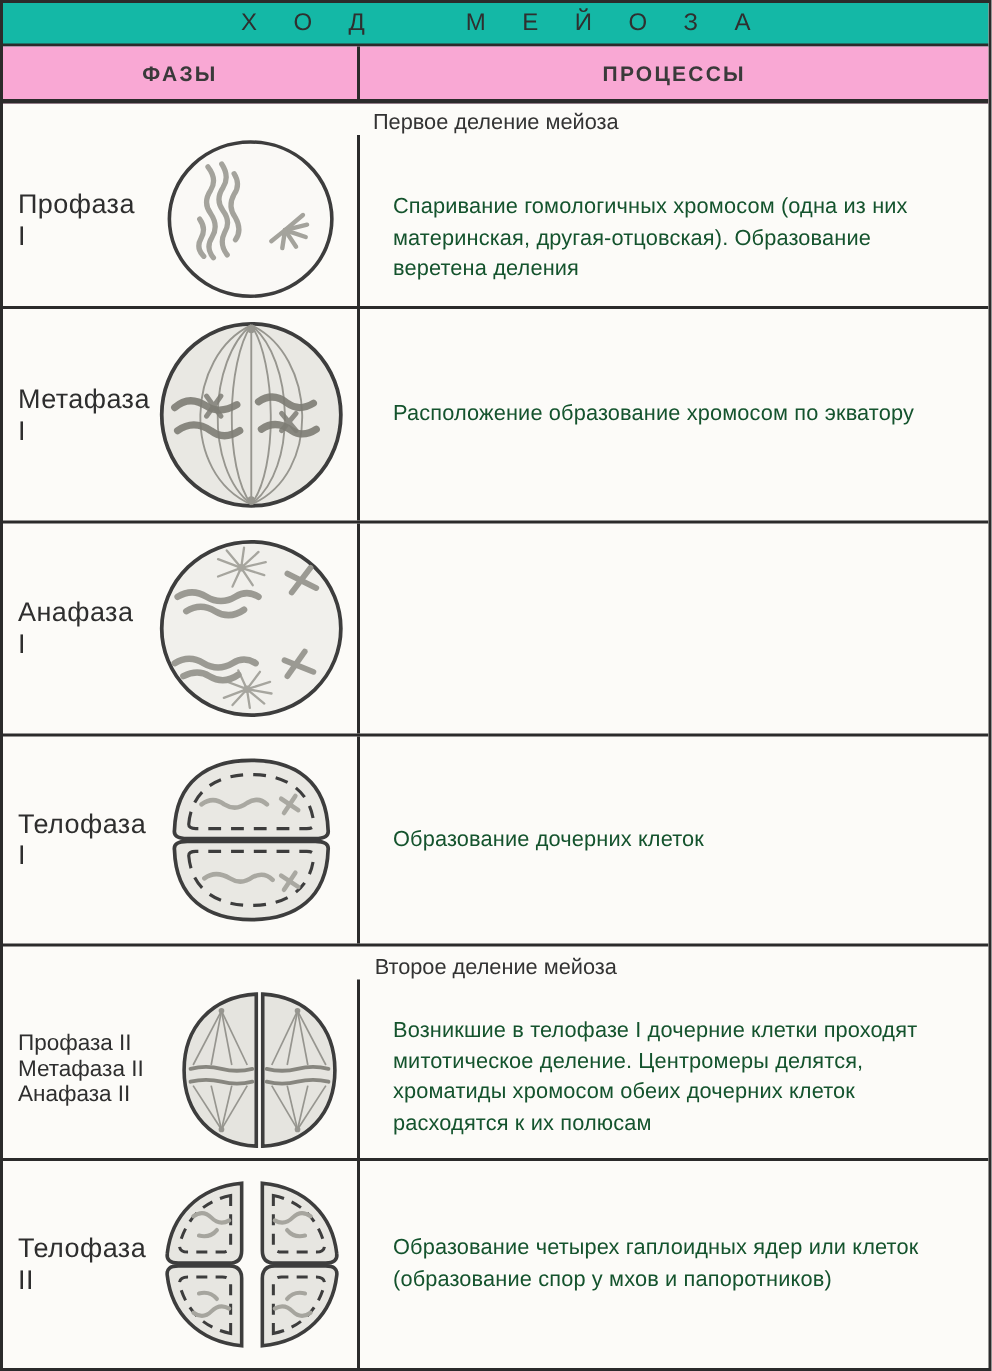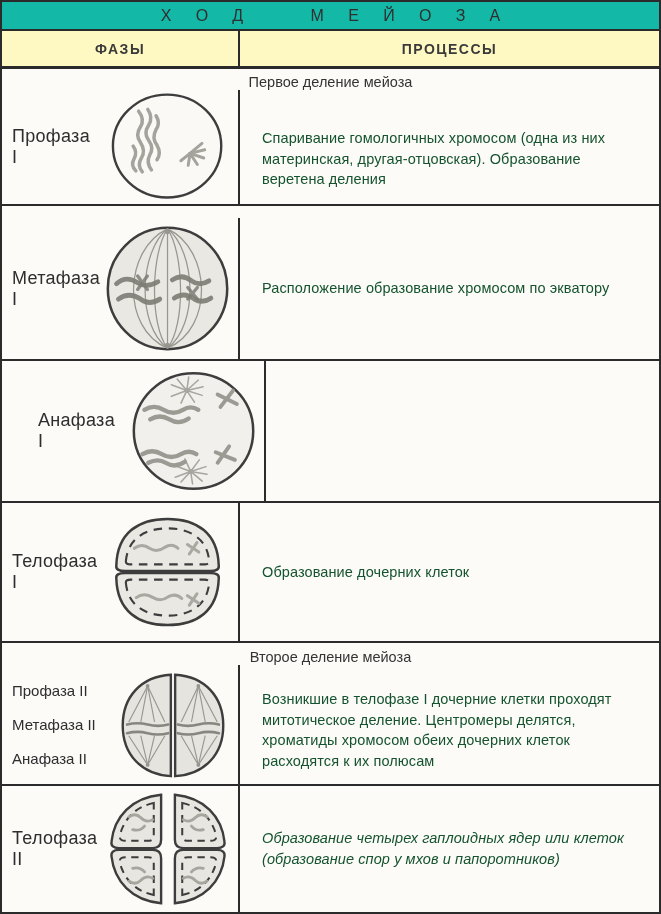--- a/index.html
+++ b/index.html
@@ -11,21 +11,21 @@
     color:#2e2e2e;overflow:hidden;
     display:flex;flex-direction:column;
   }
   .title-band{
     height:29px;flex:0 0 29px;background:#14b8a6;border-bottom:2px solid #2b2b2b;
     display:flex;align-items:center;justify-content:center;
     font-size:16px;letter-spacing:0.62em;color:#2f2f2f;white-space:pre;
     padding-left:0.62em;
   }
   .header-band{
-    height:38px;flex:0 0 38px;background:#fef9c3;border-bottom:3px solid #2b2b2b;
+    height:38px;flex:0 0 38px;background:#f9a8d4;border-bottom:3px solid #2b2b2b;
     display:flex;align-items:stretch;
   }
   .header-cell{
     display:flex;align-items:center;justify-content:center;
     font-size:14px;font-weight:bold;letter-spacing:1.5px;color:#3a3a3a;
   }
   .header-cell.phases{width:238px;border-right:2px solid #2b2b2b;}
   .header-cell.processes{flex:1;}
   .section-band{
     flex:0 0 auto;display:flex;align-items:flex-end;justify-content:center;
@@ -37,32 +37,32 @@
   .trow:last-child{border-bottom:none;}
   .phase-cell{
     width:238px;flex:0 0 238px;border-right:2px solid #2b2b2b;
     display:flex;align-items:center;position:relative;
   }
   .phase-label{
     font-size:18px;color:#2e2e2e;padding-left:10px;width:96px;flex:0 0 96px;
     letter-spacing:0.3px;
   }
   .phase-label-stack{
-    display:flex;flex-direction:column;gap:17px;
+    display:flex;flex-direction:column;
     font-size:15px;color:#2e2e2e;padding-left:10px;width:106px;flex:0 0 106px;
   }
   .drawing-box{flex:1;display:flex;align-items:center;justify-content:center;}
   .process-cell{
     flex:1;display:flex;align-items:center;
     font-size:14.5px;line-height:1.42;color:#14532d;
     padding:8px 30px 8px 22px;letter-spacing:0.1px;
   }
   .row-prophase1 .process-cell{align-items:flex-start;padding-top:38px;}
   .row-div2 .process-cell{align-items:flex-start;padding-top:24px;padding-right:14px;}
-  .row-telophase2 .process-cell{padding-right:18px;font-style:italic;}
+  .row-telophase2 .process-cell{padding-right:18px;}
   svg{display:block;}
 </style>
 </head>
 <body>
 
 <div class="page">
 
   <div class="title-band">Х О Д    М Е Й О З А</div>
 
   <div class="header-band">
@@ -91,21 +91,21 @@
             <path d="M89,68 l8,12"></path>
               <path d="M89,68 l-2,13"></path>
               <path d="M89,68 l-10,8"></path>
           </g>
         </svg>
       </div>
     </div>
     <div class="process-cell">Спаривание гомологичных хромосом (одна из них материнская, другая-отцовская). Образование веретена  деления</div>
   </div>
 
-  <div class="trow" style="flex:0 0 143px;margin-top:12px;">
+  <div class="trow" style="flex:0 0 143px;">
     <div class="phase-cell">
       <div class="phase-label">Метафаза I</div>
       <div class="drawing-box">
         <svg width="130" height="130" viewBox="0 0 135 135">
           <ellipse cx="67" cy="67" rx="62" ry="63" fill="#e9e8e3" stroke="#3d3d3d" stroke-width="2.6"></ellipse>
           <g fill="none" stroke="#97968f" stroke-width="1.3">
             <path d="M67,5 C22,26 18,108 67,129"></path>
             <path d="M67,5 C38,28 34,104 67,129"></path>
             <path d="M67,5 C50,30 48,104 67,129"></path>
             <path d="M67,5 L67,129"></path>
@@ -126,21 +126,21 @@
               <path d="M46,54 l-10,14"></path>
             <path d="M88,66 l10,12"></path>
               <path d="M98,66 l-10,12"></path>
           </g>
         </svg>
       </div>
     </div>
     <div class="process-cell">Расположение образование хромосом по экватору</div>
   </div>
 
-  <div class="trow" style="flex:0 0 142px;padding-left:26px;">
+  <div class="trow" style="flex:0 0 142px;">
     <div class="phase-cell">
       <div class="phase-label">Анафаза I</div>
       <div class="drawing-box">
         <svg width="130" height="124" viewBox="0 0 135 128">
           <ellipse cx="67" cy="64" rx="62" ry="60" fill="#f1f0ec" stroke="#3d3d3d" stroke-width="2.6"></ellipse>
           <g stroke="#a6a59e" stroke-width="1.6" stroke-linecap="round">
             <path d="M60,22 l-16,-6"></path>
               <path d="M60,22 l-10,-12"></path>
               <path d="M60,22 l2,-14"></path>
             <path d="M60,22 l12,-11"></path>

